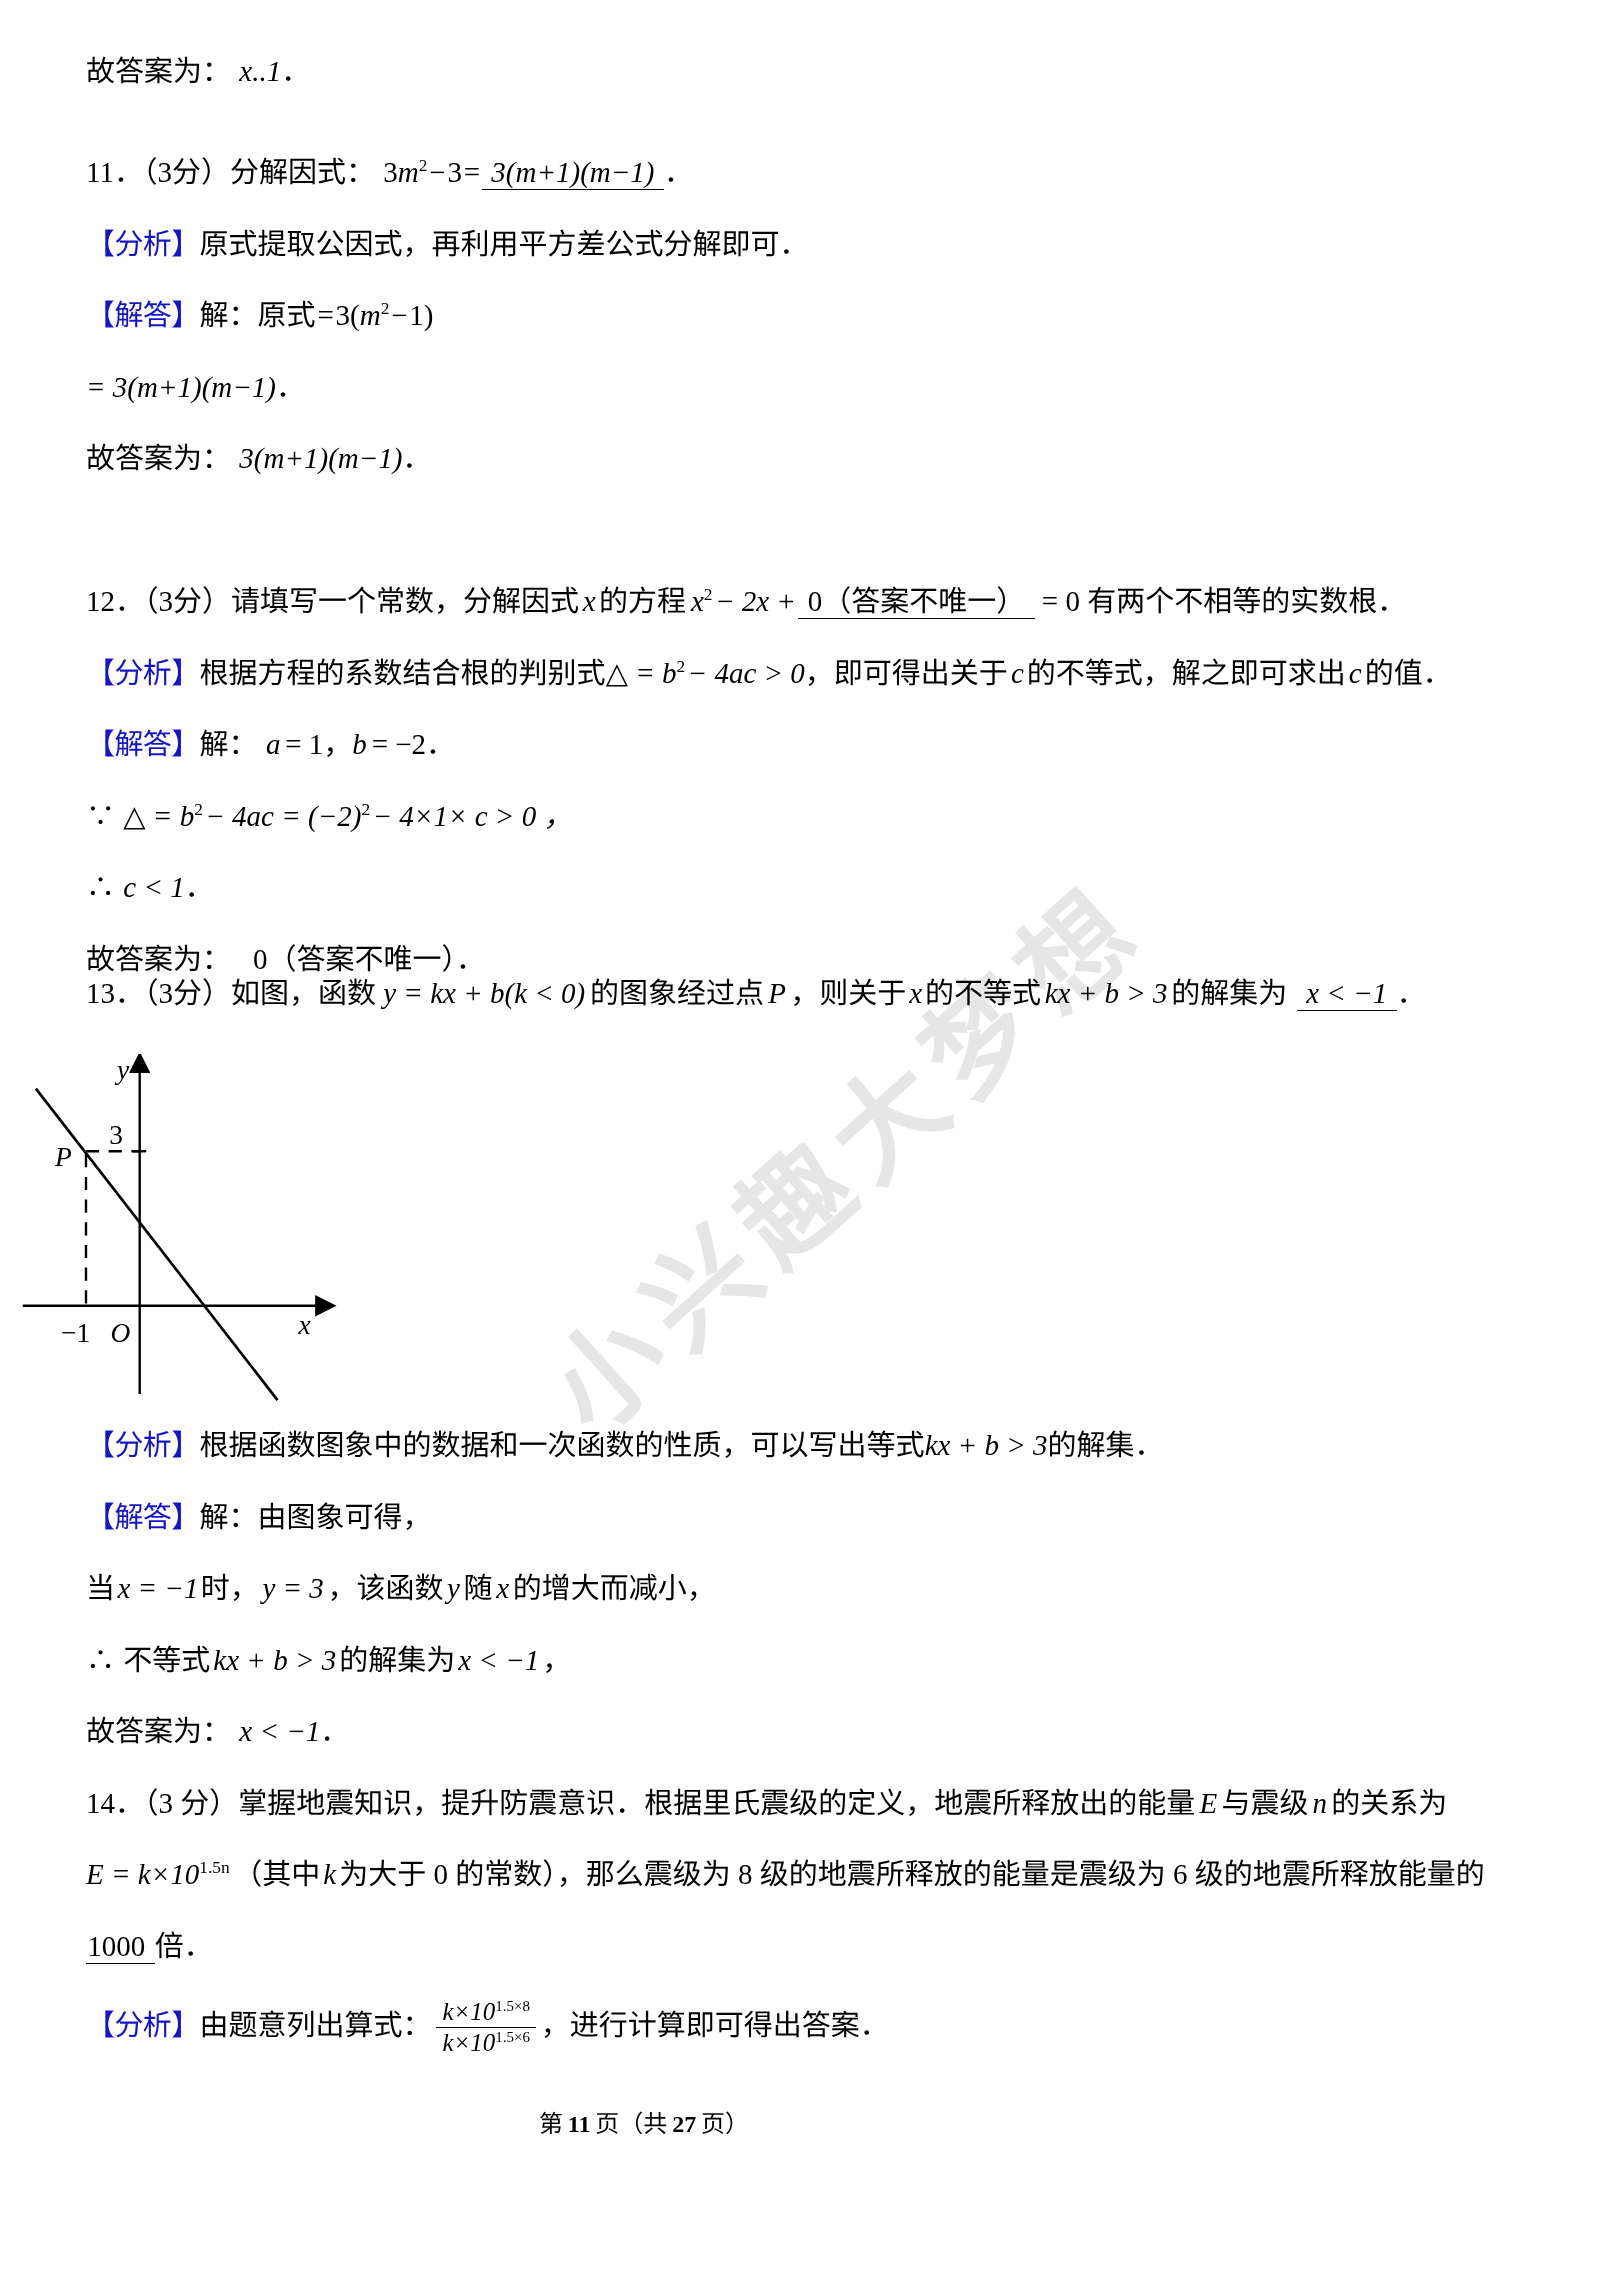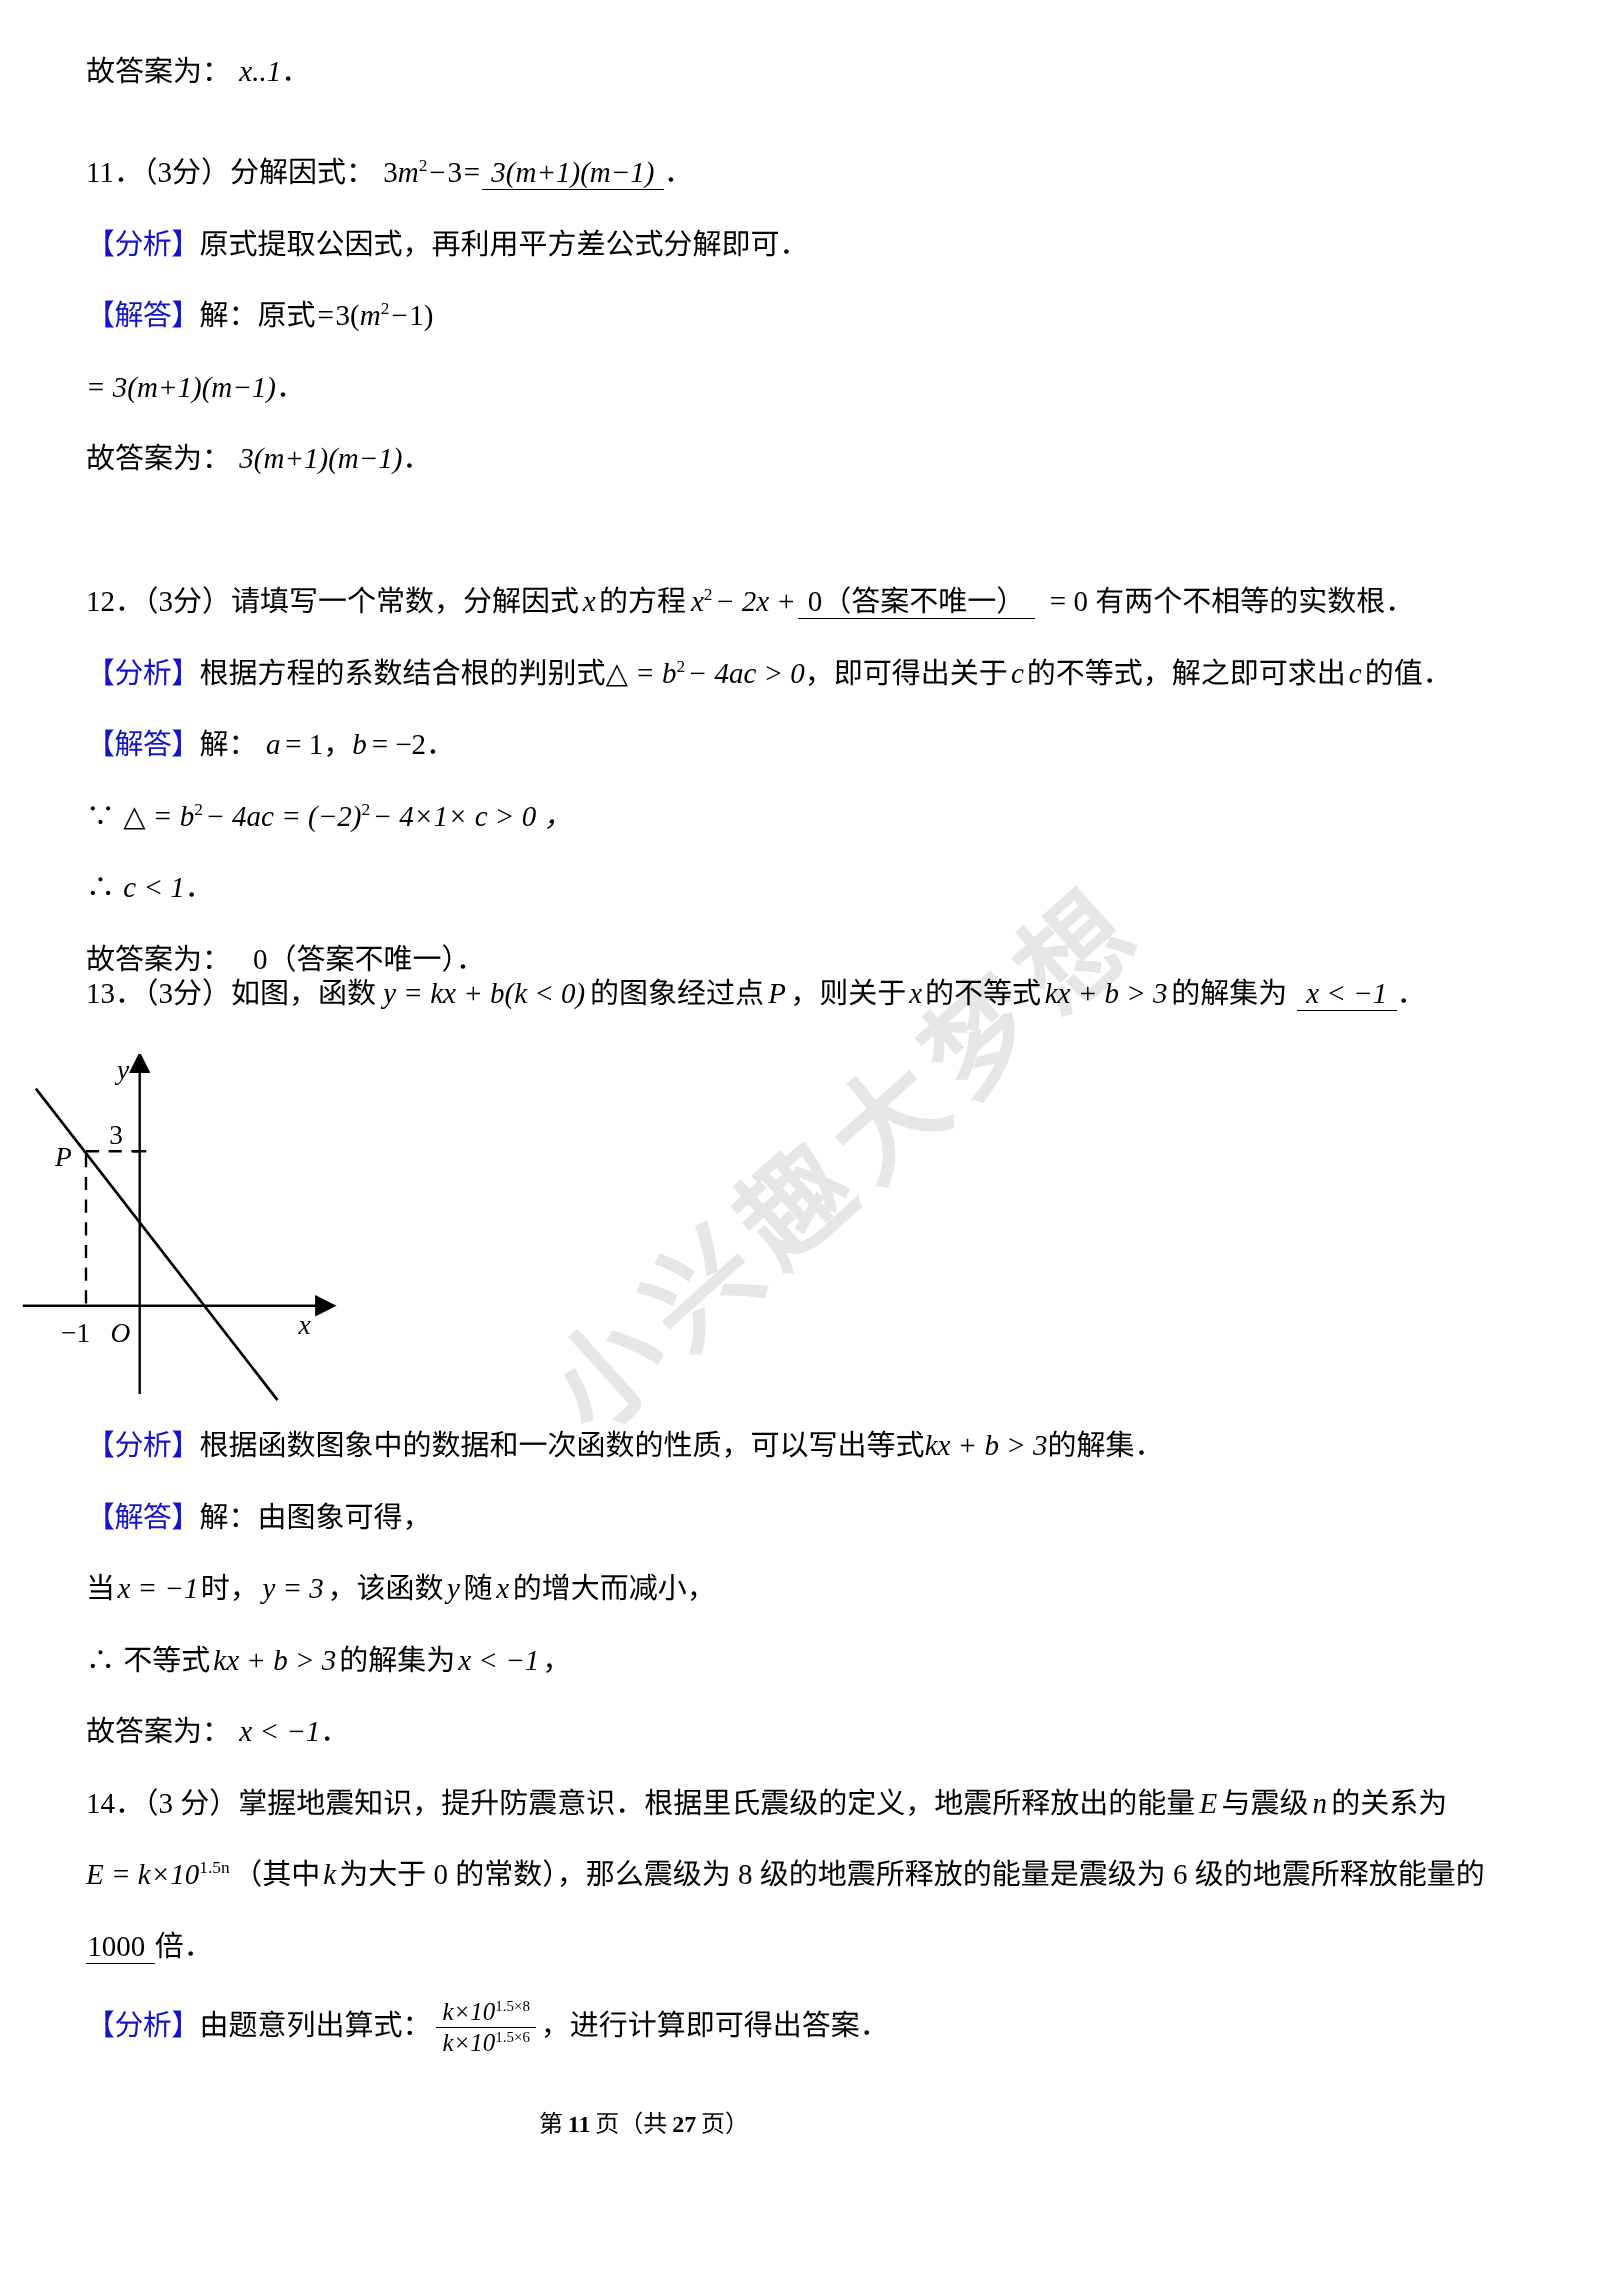--- a/index.html
+++ b/index.html
@@ -157,21 +157,21 @@
 
     <div class="row line mi" style="top:373px">
       <span>= 3(m+1)(m−1)</span><span class="mn">．</span>
     </div>
 
     <div class="row line" style="top:444px">
       <span>故答案为：</span><span class="mi" style="margin-left:8.3px">3(m+1)(m−1)</span><span>．</span>
     </div>
 
     <div class="row line" style="top:587px">
-      <span>12</span><span>．</span><span>（3分）</span><span>请填写一个常数，分解因式</span><span class="mi" style="padding:0 3.6px">x</span><span>的方程</span><span style="display:inline-block;width:4.8px"></span><span class="mi">x</span><sup class="ex">2</sup><span class="mi" style="padding:0 2.4px">− 2x +</span><span class="blank mn">0（答案不唯一）</span><span style="margin-left:15px">= 0 有两个不相等的实数根．</span>
+      <span>12</span><span>．</span><span>（3分）</span><span>请填写一个常数，分解因式</span><span class="mi" style="padding:0 3.6px">x</span><span>的方程</span><span style="display:inline-block;width:4.8px"></span><span class="mi">x</span><sup class="ex">2</sup><span class="mi" style="padding:0 2.4px">− 2x +</span><span class="blank mn">0（答案不唯一）</span><span style="margin-left:7px">= 0 有两个不相等的实数根．</span>
     </div>
 
     <div class="row line" style="top:659px">
       <span class="tag">【分析】</span><span>根据方程的系数结合根的判别式</span><span class="mi">△ = b</span><sup class="ex">2</sup><span class="mi" style="padding-left:2.4px">− 4ac &gt; 0</span><span>，即可得出关于</span><span class="mi" style="padding:0 3px">c</span><span>的不等式，解之即可求出</span><span class="mi" style="padding:0 3px">c</span><span>的值．</span>
     </div>
 
     <div class="row line" style="top:730px">
       <span class="tag">【解答】</span><span>解：</span><span style="display:inline-block;width:8.3px"></span><span class="mi">a</span><span class="mn" style="padding-left:4.8px">= 1</span><span>，</span><span class="mi">b</span><span class="mn" style="padding-left:4.8px">= −2</span><span>．</span>
     </div>
 

